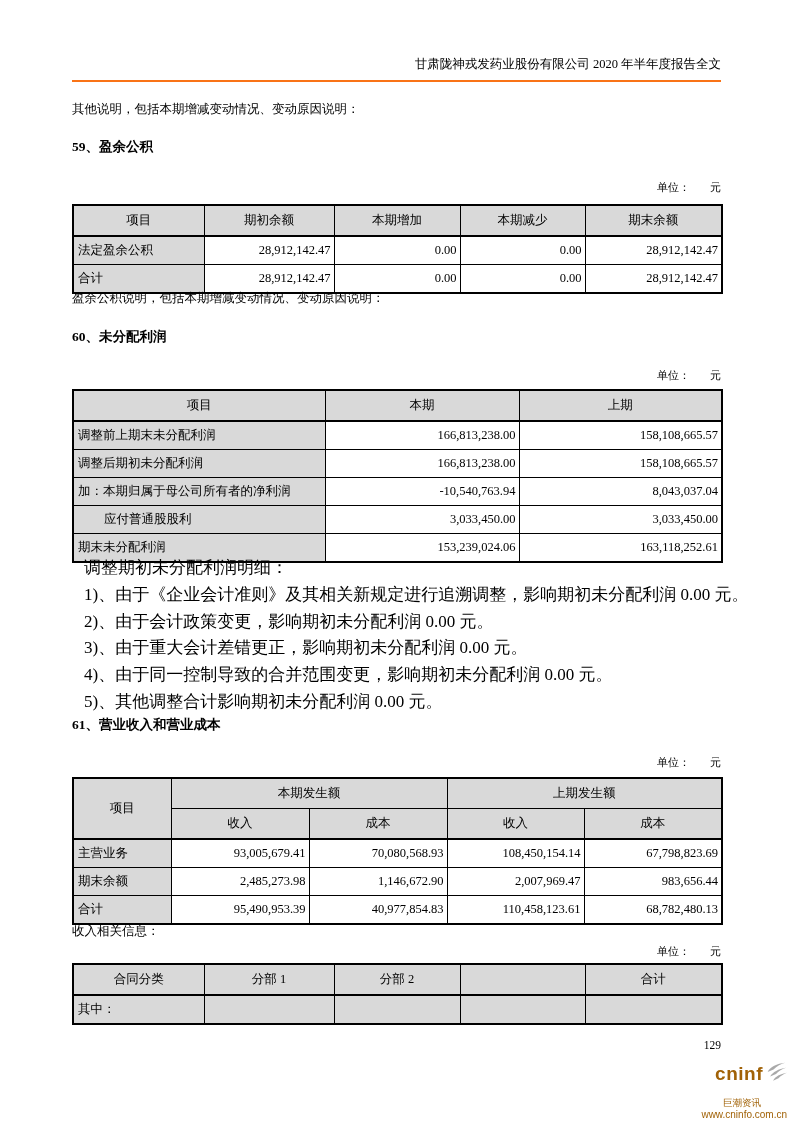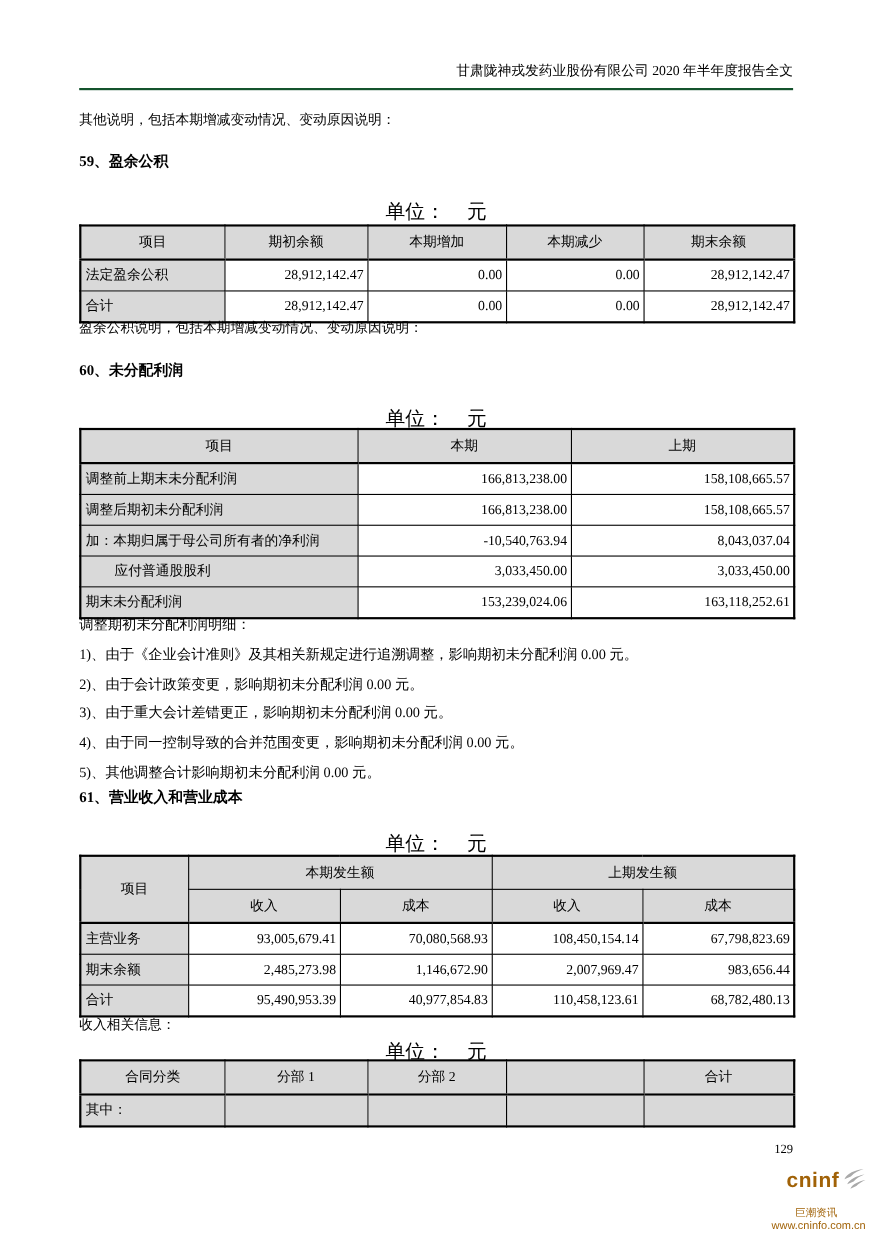--- a/index.html
+++ b/index.html
@@ -6,39 +6,39 @@
   body { background:#e8e8e8; font-family:"Liberation Serif","DejaVu Serif",serif; }
   .page {
     position:relative; width:793px; height:1122px; margin:0 auto;
     background:#ffffff; color:#000; overflow:hidden;
     font-size:12.5px;
   }
 
   .page-header {
     position:absolute; top:56px; left:72px; width:649px;
     text-align:right; padding-bottom:7px;
-    border-bottom:2px solid #14532d; font-size:12.5px;
+    border-bottom:2px solid #f97316; font-size:12.5px;
   }
   .para { position:absolute; left:72px; width:649px; font-size:12.5px; }
   .sec-heading { position:absolute; left:72px; width:649px; font-weight:bold; font-size:13.5px; }
-  .unit-line { position:absolute; left:72px; width:649px; text-align:center; font-size:18px; }
+  .unit-line { position:absolute; left:72px; width:649px; text-align:right; font-size:11px; }
   .unit-line .u-val { margin-left:20px; }
 
   table.fin { border-collapse:collapse; table-layout:fixed; width:649px;
     position:absolute; left:72px; border:2px solid #000; font-size:12.5px; }
   table.fin th, table.fin td { border:1px solid #000; line-height:15px; overflow:hidden; }
   table.fin th { background:#d9d9d9; font-weight:normal; text-align:center; padding:7px 2px; }
   table.fin tr.hlast th, table.fin th.hb { border-bottom:2px solid #000;margin-top:32px; }
   table.fin td.lab { background:#d9d9d9; text-align:left; padding:6px 4px 6px 4px; }
   table.fin td.lab.indent { padding-left:30px; }
   table.fin td.num { background:#fff; text-align:right; padding:6px 3px 6px 2px; }
   table.fin td.gray { background:#d9d9d9; }
 
   .notes-block { position:absolute; left:72px; width:680px; }
-  .notes-block div { line-height:26.8px; font-size:13px; }
+  .notes-block div { line-height:26.8px; font-size:17px;margin-left:12px; }
 
   .page-number { position:absolute; left:72px; width:649px; top:1039px; text-align:right; font-size:11.5px; }
 
   .cninfo { position:absolute; right:6px; top:1062px; width:130px; text-align:right;
     color:#a16207; font-family:"Liberation Sans","DejaVu Sans",sans-serif; line-height:1; }
   .cninfo .brand { font-size:19px; font-weight:bold; letter-spacing:0.5px; display:inline-block; vertical-align:middle; }
   .cninfo .swirl { display:inline-block; vertical-align:middle; margin-left:2px; }
   .cninfo .subtext { font-size:9.5px; margin-top:13px; margin-right:26px; }
   .cninfo .url { font-size:10px; margin-top:3px; }
 </style>

